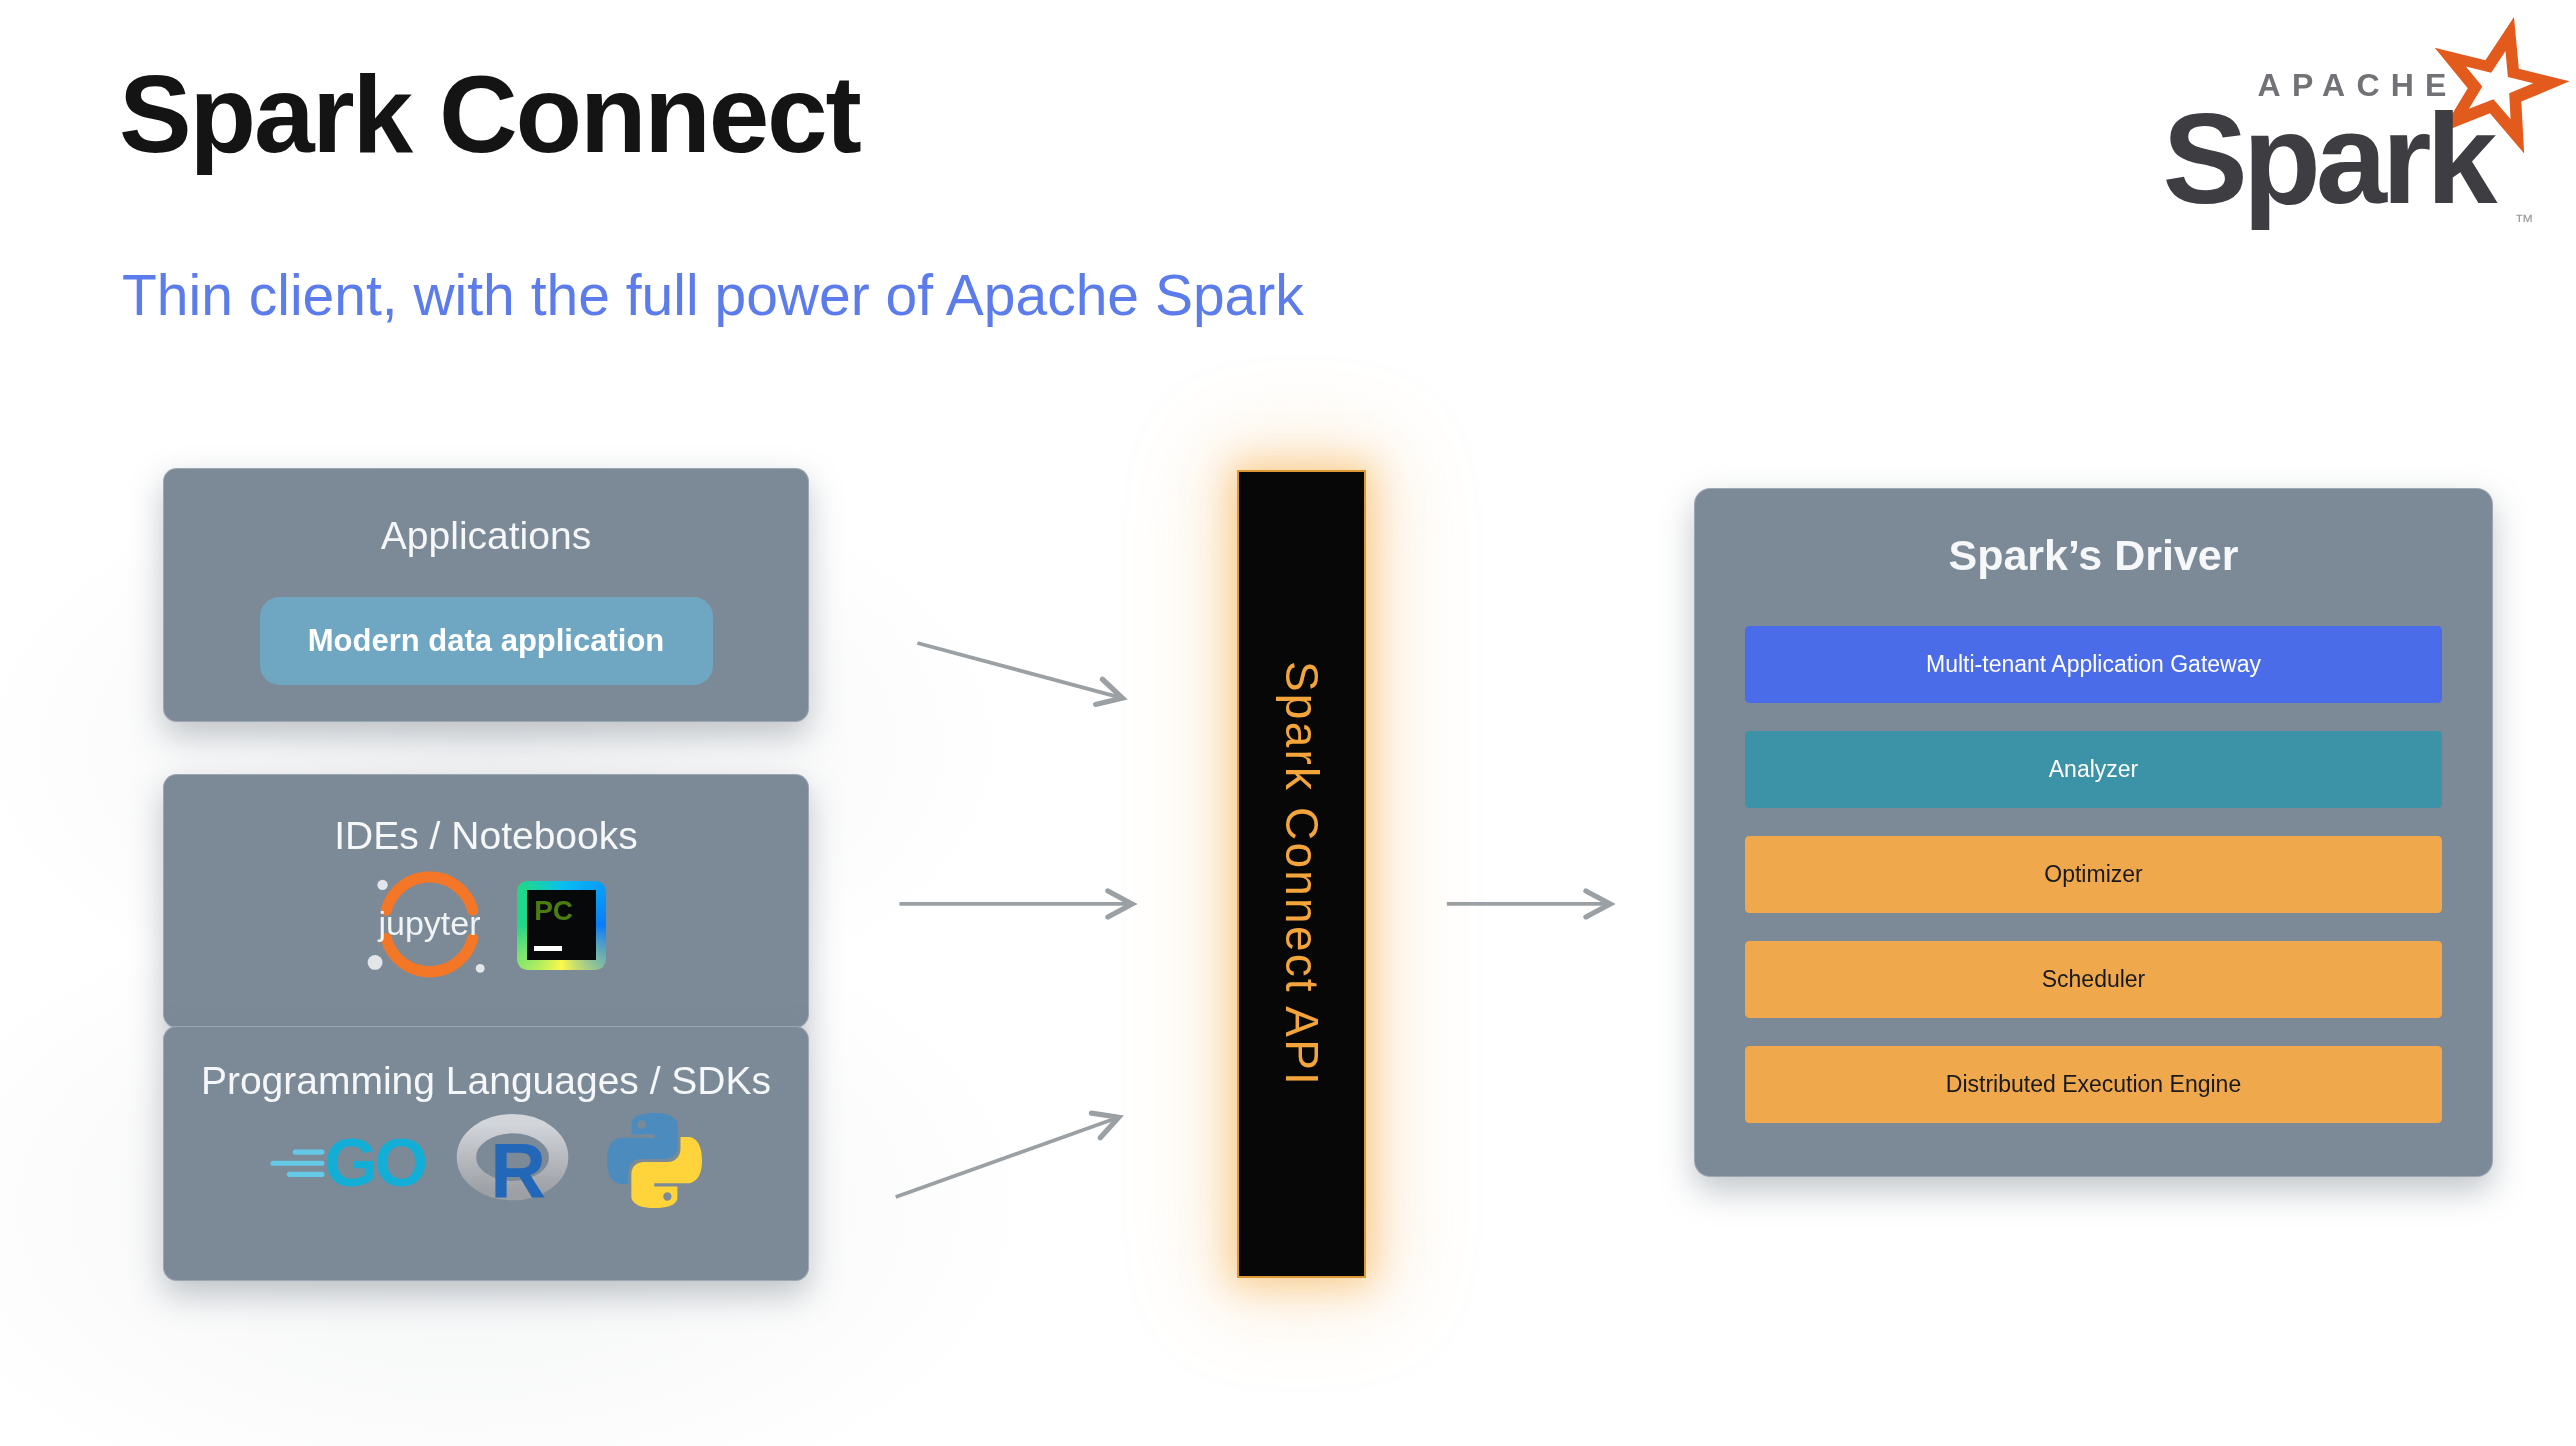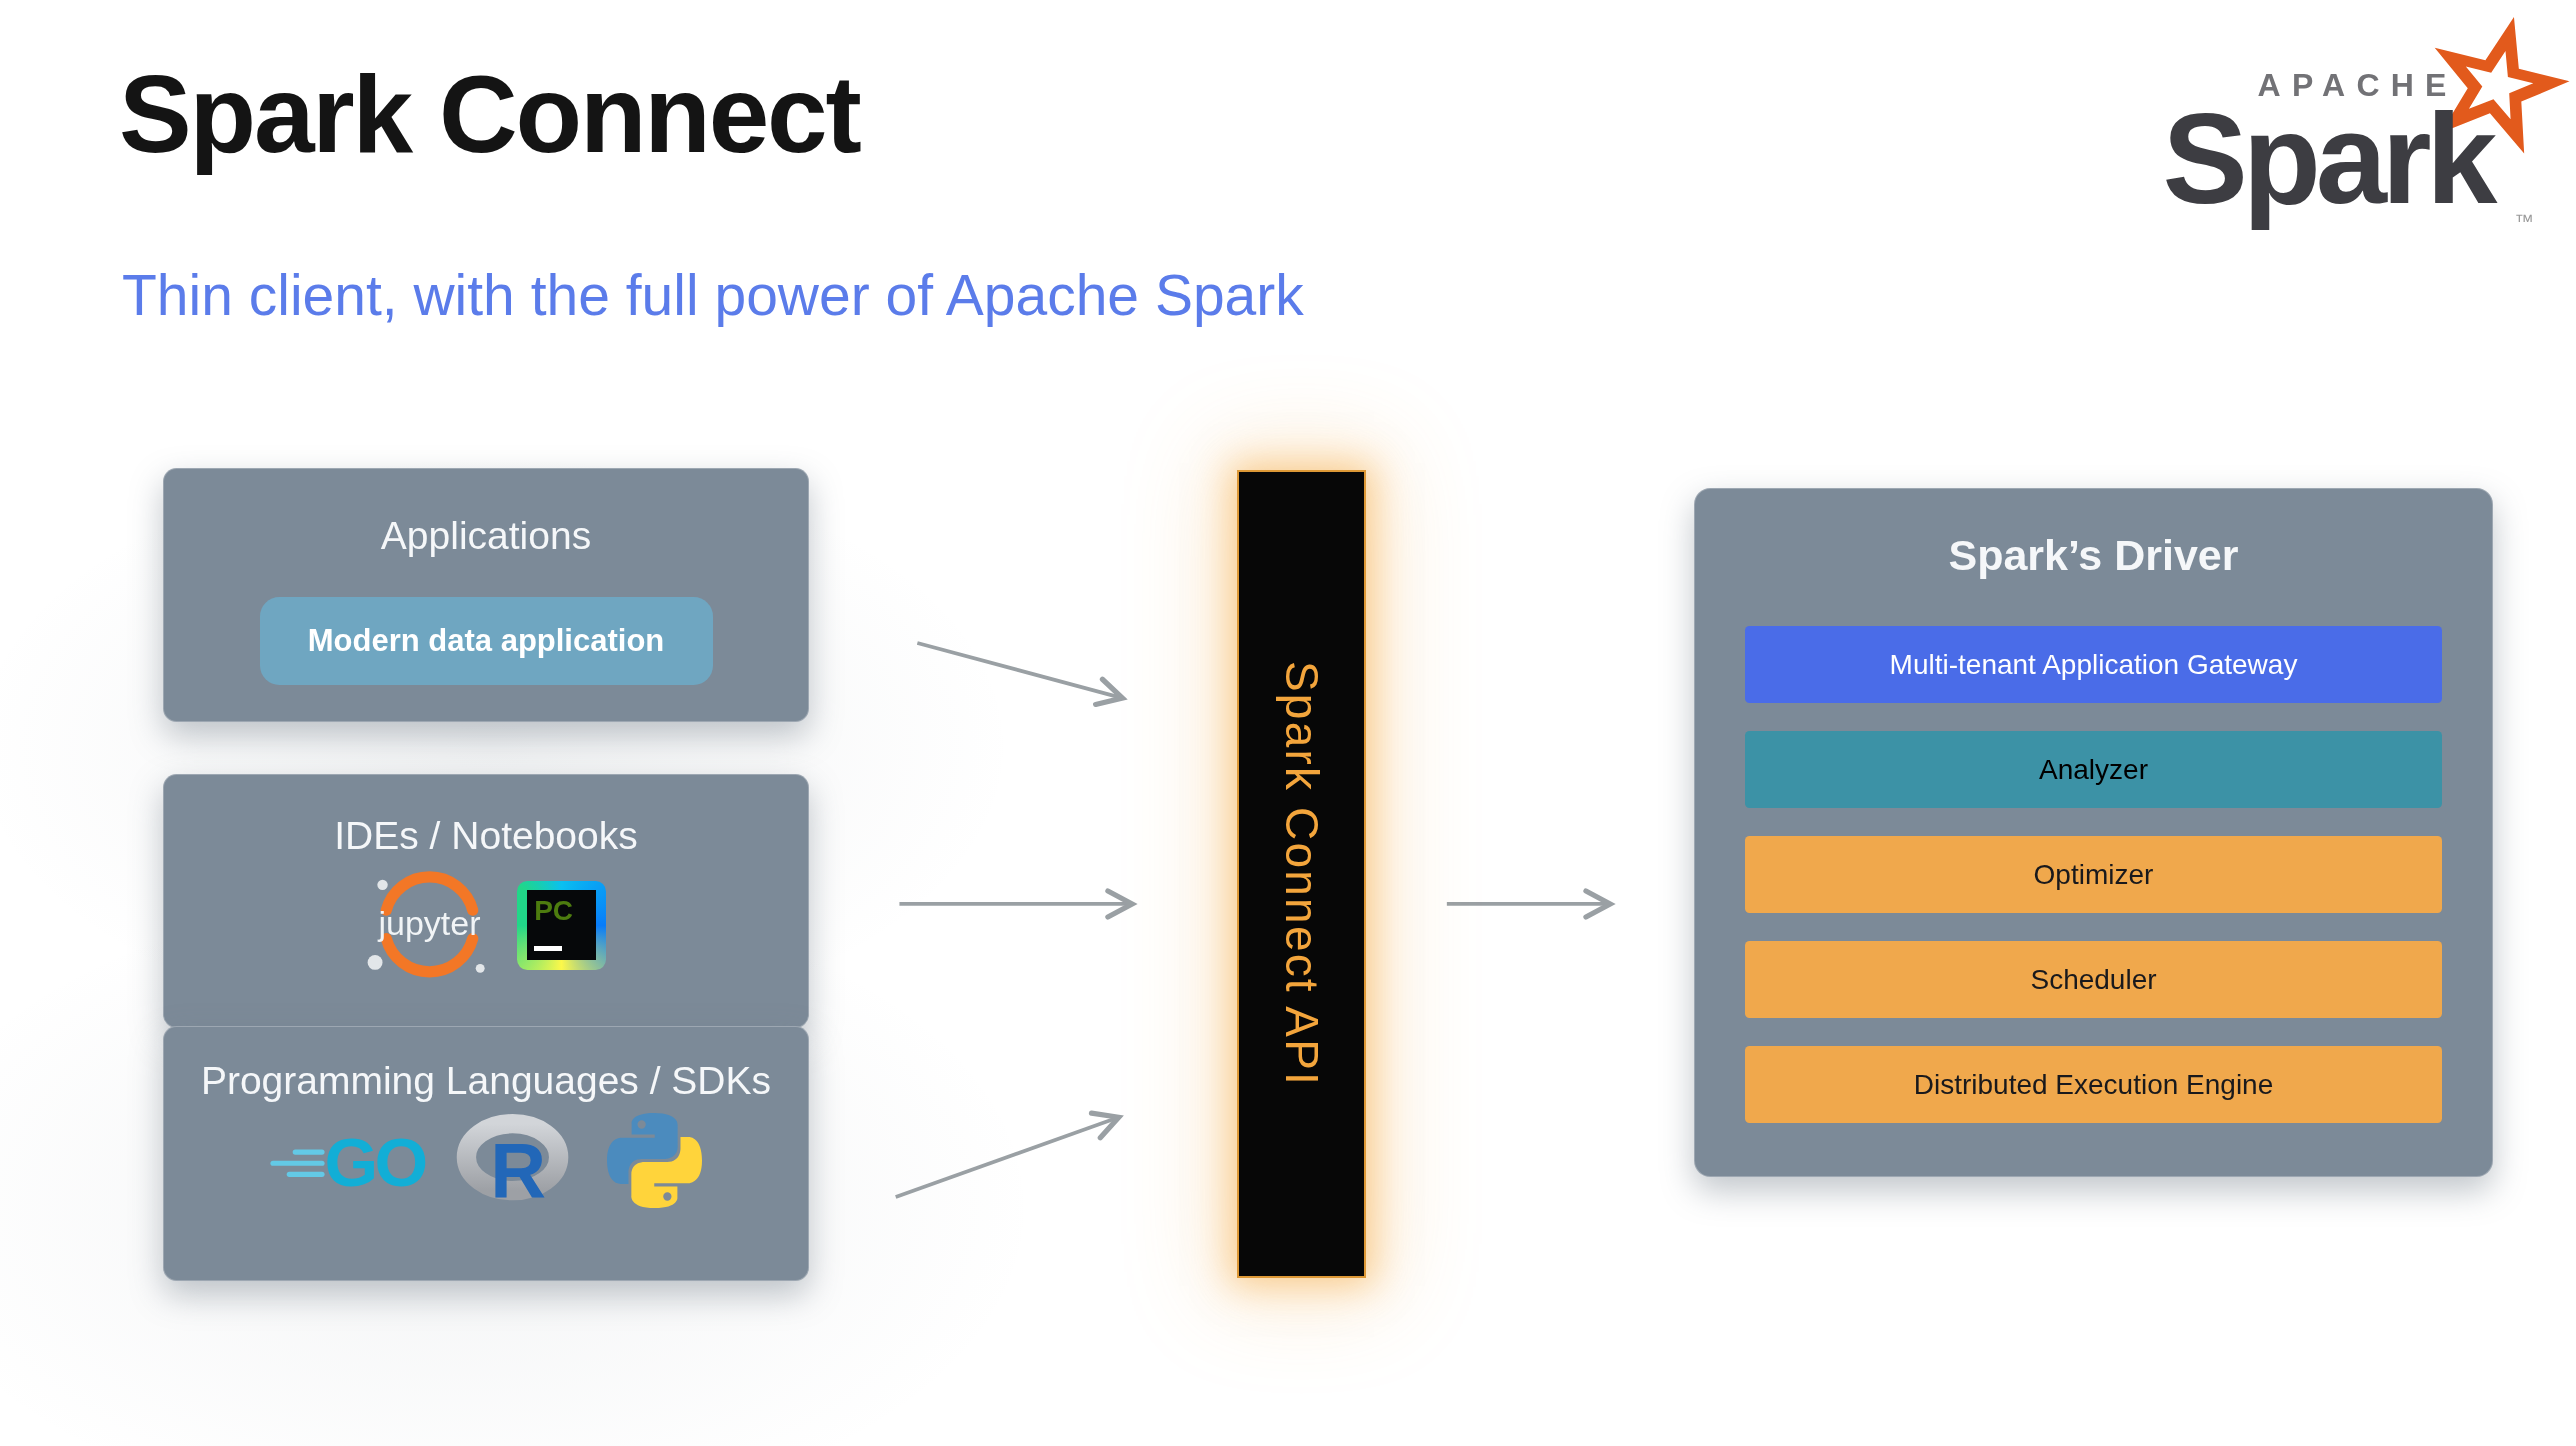--- a/index.html
+++ b/index.html
@@ -65,23 +65,23 @@
   .connect-label { position:absolute; top:50%; left:50%;
     transform:translate(-50%,-50%) rotate(90deg); transform-origin:center;
     white-space:nowrap; color:#f3a53c; font-size:46px; font-weight:500; letter-spacing:2.2px; }
 
   
   .driver { position:absolute; left:1694px; top:488px; width:799px; height:689px;
     background:#7c8a98; border-radius:16.4px; border:1.5px solid rgba(255,255,255,.25);
     box-shadow:0 13.4px 33px rgba(118,128,140,.45); padding:42px 50px 0; }
   .driver-title { text-align:center; color:#f5f7f9; font-size:43px; font-weight:600; }
   .layer { height:77px; border-radius:4.5px; margin-top:28px; display:flex; align-items:center;
-    justify-content:center; font-size:28px; font-weight:500; }
+    justify-content:center; font-size:23px; font-weight:500; }
   .layer-gateway { background:#4a6ce8; color:#ffffff; margin-top:46px; }
-  .layer-analyzer { background:#3c92a6; color:#000000; }
+  .layer-analyzer { background:#3c92a6; color:#ffffff; }
   .layer-orange { background:#f0a84c; color:#19191c; }
 
   
   .arrows { position:absolute; left:0; top:0; }
   .arrows line { stroke:#9aa0a4; stroke-width:5; }
 </style>
 </head>
 <body>
 
 <div class="slide">

